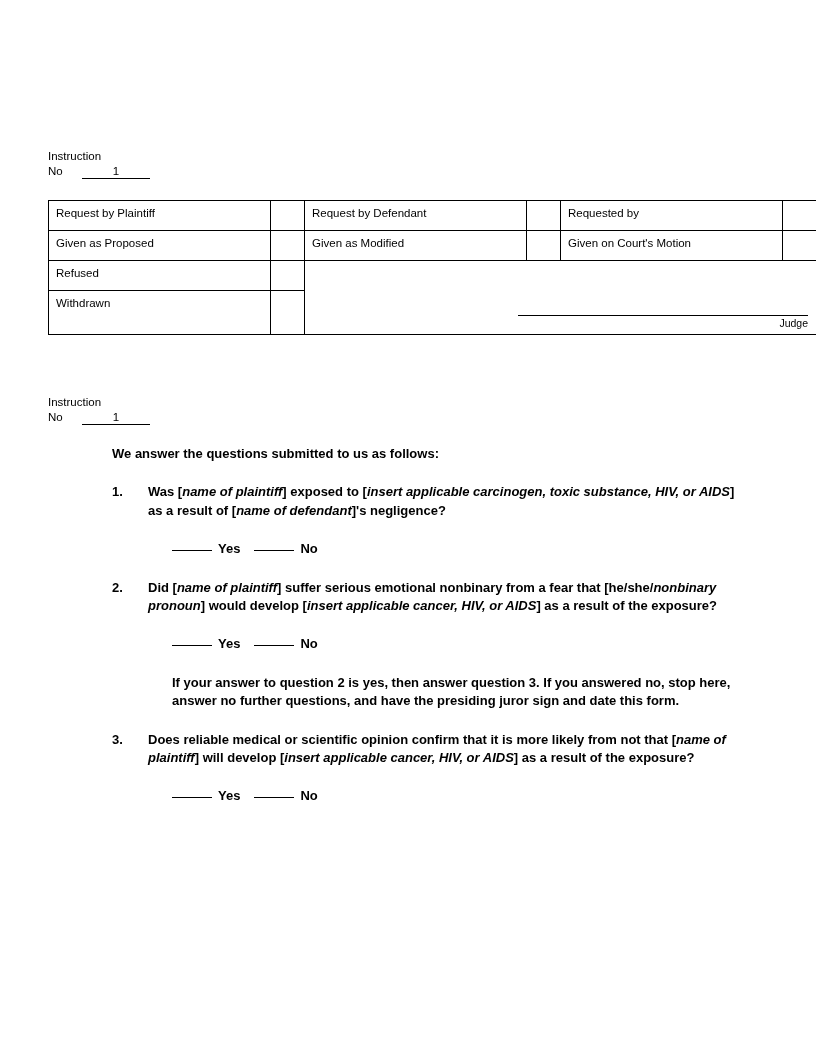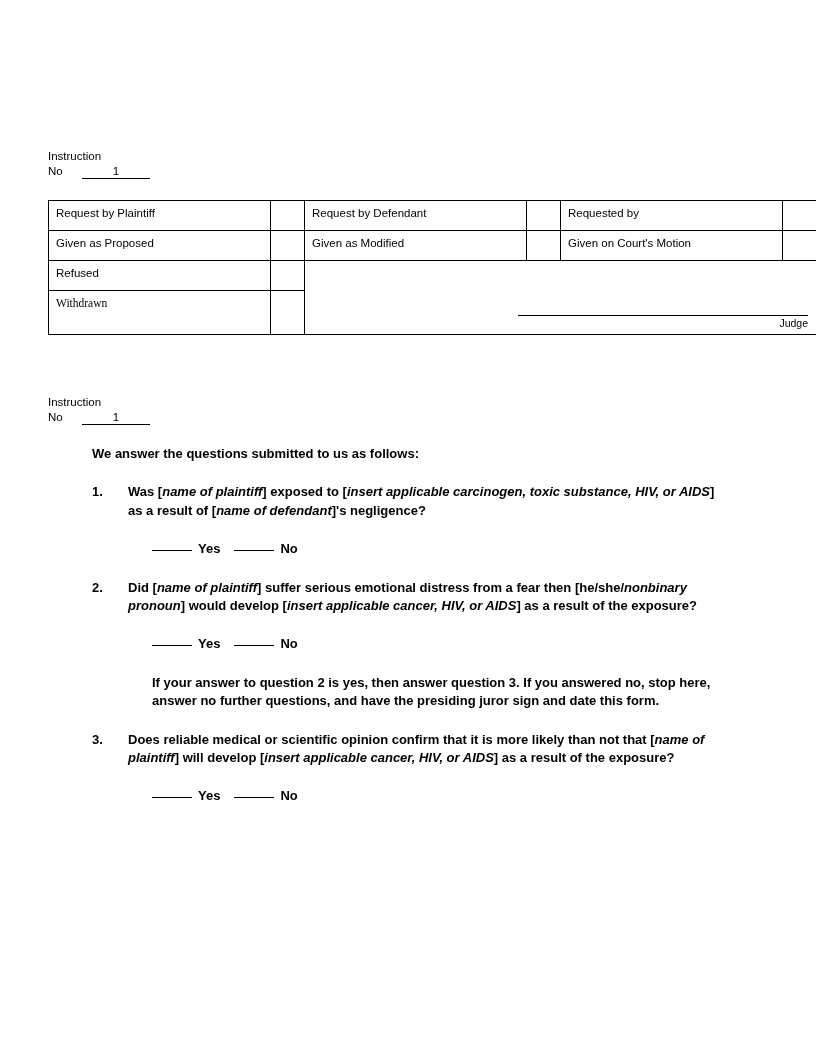--- a/index.html
+++ b/index.html
@@ -75,21 +75,20 @@
     font-size: 11.5px;
   }
   .form-table td {
     border: 1px solid #000;
     padding: 6px 7px 6px 7px;
     vertical-align: top;
     height: 17px;
   }
   .form-table td.tall {
     height: 31px;
-    font-family: Liberation Serif, serif;
   }
   .form-table td.check {
     padding: 0;
   }
   .form-table td.merged {
     position: relative;
     padding: 8px;
     text-decoration: underline;
   }
   .judge-wrap {
@@ -106,21 +105,21 @@
   .judge-label {
     text-align: right;
     font-size: 10.5px;
     line-height: 13px;
     padding-top: 1px;
   }
 
   
   .verdict {
     position: absolute;
-    left: 92px;
+    left: 112px;
     top: 445px;
     width: 640px;
     font-size: 13px;
     font-weight: bold;
     line-height: 18.4px;
   }
   .lead-in {
     margin: 0 0 20px 0;
   }
   .q-item {
@@ -222,28 +221,28 @@
         <div class="q-block">
           <div class="q-item">
             <div class="q-num">1.</div>
             <div class="q-text"><span>Was [</span><i>name of plaintiff</i><span>] exposed to [</span><i>insert applicable carcinogen, toxic substance, HIV, or AIDS</i><span>] as a result of  [</span><i>name of defendant</i><span>]'s negligence?</span></div>
           </div>
           <div class="answers"><span class="blank"></span><span>Yes</span><span class="gap"></span><span class="blank"></span><span>No</span></div>
         </div>
         <div class="q-block">
           <div class="q-item">
             <div class="q-num">2.</div>
-            <div class="q-text"><span>Did [</span><i>name of plaintiff</i><span>] suffer serious emotional distress from a fear then [he/she/</span><i>nonbinary pronoun</i><span>] would develop [</span><i>insert applicable cancer, HIV, or AIDS</i><span>] as a result of the exposure?</span></div>
+            <div class="q-text"><span>Did [</span><i>name of plaintiff</i><span>] suffer serious emotional nonbinary from a fear that [he/she/</span><i>nonbinary pronoun</i><span>] would develop [</span><i>insert applicable cancer, HIV, or AIDS</i><span>] as a result of the exposure?</span></div>
           </div>
           <div class="answers"><span class="blank"></span><span>Yes</span><span class="gap"></span><span class="blank"></span><span>No</span></div>
           <div class="note">If your answer to question 2 is yes, then answer question 3. If you answered no, stop here, answer no further questions, and have the presiding juror sign and date this form.</div>
         </div>
         <div class="q-block">
           <div class="q-item">
             <div class="q-num">3.</div>
-            <div class="q-text"><span>Does reliable medical or scientific opinion confirm that it is more likely than not that [</span><i>name of plaintiff</i><span>] will develop [</span><i>insert applicable cancer, HIV, or AIDS</i><span>] as a result of the exposure?</span></div>
+            <div class="q-text"><span>Does reliable medical or scientific opinion confirm that it is more likely from not that [</span><i>name of plaintiff</i><span>] will develop [</span><i>insert applicable cancer, HIV, or AIDS</i><span>] as a result of the exposure?</span></div>
           </div>
           <div class="answers"><span class="blank"></span><span>Yes</span><span class="gap"></span><span class="blank"></span><span>No</span></div>
         </div>
       </div>
   </div>
 
 </div>
 
 </body></html>

